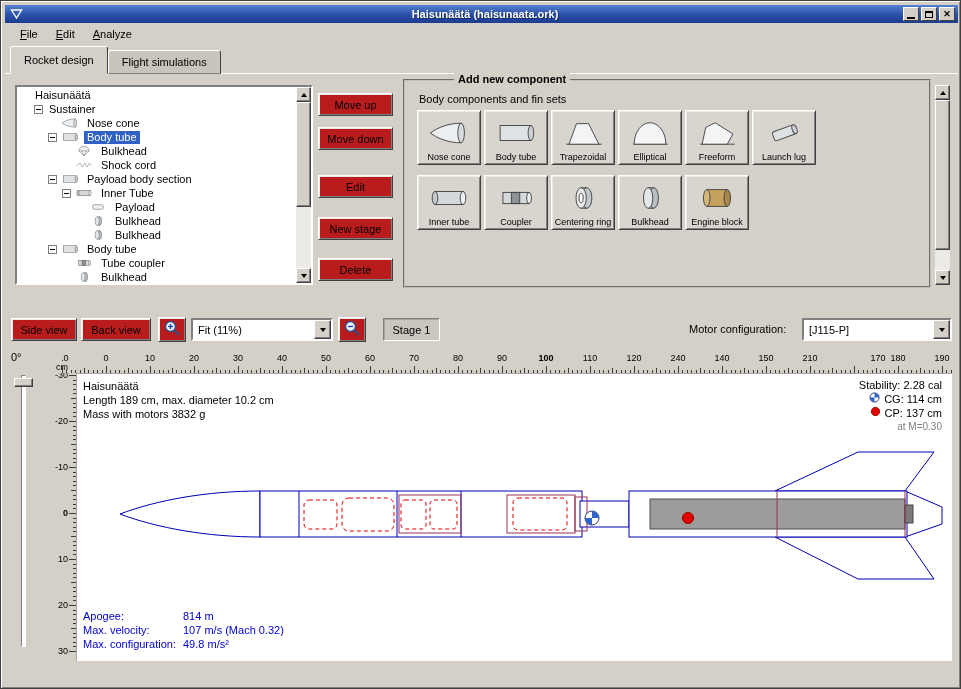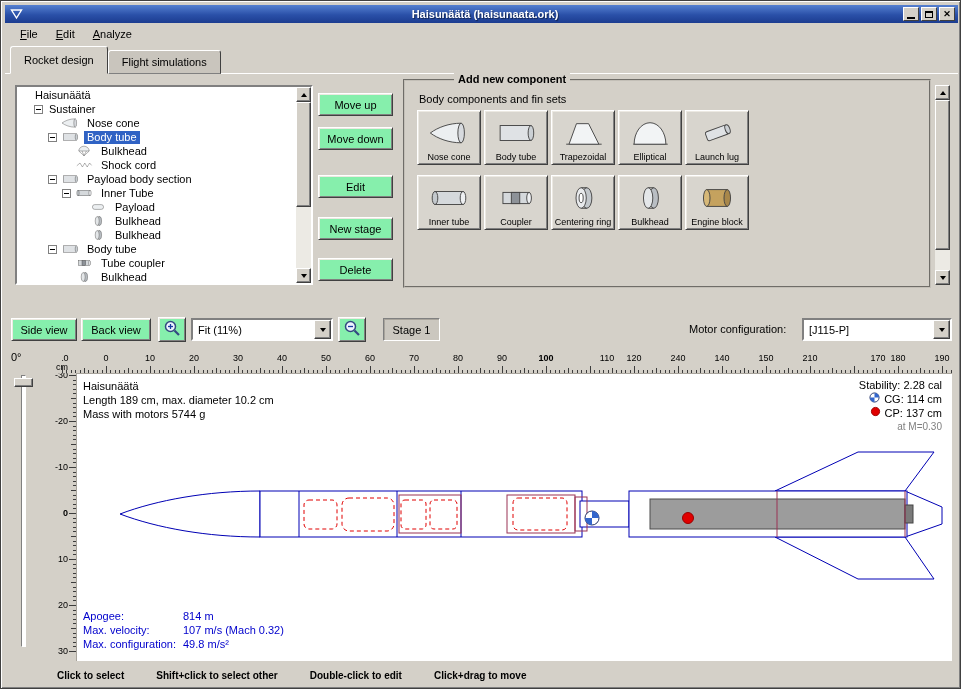--- a/index.html
+++ b/index.html
@@ -29,21 +29,21 @@
 
   
   .tab-bar{position:absolute;left:9px;top:45px;height:28px;display:flex;align-items:flex-end;z-index:3;}
   .tab{border:1px solid;border-color:#ffffff #404040 #d4d0c8 #ffffff;border-radius:3px 3px 0 0;
     background:#d4d0c8;padding:0 13px;font-size:11px;display:flex;align-items:center;}
   .tab.active{height:28px;z-index:2;}
   .tab:not(.active){height:24px;background:#c9c5bd;border-bottom:1px solid #808080;}
   .tab-panel-line{position:absolute;left:4px;top:72px;width:953px;height:2px;border-top:1px solid #ffffff;}
 
   
-  .raised{background:#86efac;border:1px solid;border-color:#ffffff #404040 #404040 #ffffff;
+  .raised{background:#b91c1c;border:1px solid;border-color:#ffffff #404040 #404040 #ffffff;
     box-shadow:inset 1px 1px 0 #ece9e2, inset -1px -1px 0 #808080;}
   .pressed{background:#cbc7bf;border:1px solid;border-color:#808080 #ffffff #ffffff #808080;
     box-shadow:inset 1px 1px 0 #a8a49c;}
   .sunken{border:2px solid;border-color:#808080 #ffffff #ffffff #808080;}
 
   
   .tree-panel{position:absolute;left:14px;top:84px;width:298px;height:200px;background:#fff;display:flex;}
   .tree-list{flex:1;overflow:hidden;padding-top:1px;}
   .tree-row{height:14px;display:flex;align-items:center;white-space:nowrap;}
   .expander{width:9px;height:9px;flex:0 0 9px;margin-right:3px;border:1px solid #808080;
@@ -336,20 +336,29 @@
             <span class="comp-label">Trapezoidal</span>
           </button>
           <button class="comp-btn raised">
             <span class="comp-ic">
               <svg width="46" height="28" viewBox="0 0 44 30">
                 <line x1="4" y1="27" x2="41" y2="27" stroke="#444"></line>
                 <path d="M5,27 A17,23 0 0 1 39,27 Z" fill="#f2f4f5" stroke="#444"></path>
               </svg>
             </span>
             <span class="comp-label">Elliptical</span>
+          </button>
+          <button class="comp-btn raised">
+            <span class="comp-ic">
+              <svg width="46" height="28" viewBox="0 0 44 30">
+                <line x1="4" y1="27" x2="41" y2="27" stroke="#444"></line>
+                <path d="M6,27 L10,9 L20,4 L39,16 L33,27 Z" fill="#f2f4f5" stroke="#444"></path>
+              </svg>
+            </span>
+            <span class="comp-label">Freeform</span>
           </button>
           <button class="comp-btn raised">
             <span class="comp-ic">
               <svg width="46" height="28" viewBox="0 0 44 30">
                 <g transform="rotate(-20 22 15)">
                   <rect x="10" y="10" width="24" height="10" rx="2" fill="#dfe2e5" stroke="#444"></rect>
                   <ellipse cx="34" cy="15" rx="2.5" ry="5" fill="#cbd0d4" stroke="#444"></ellipse>
                 </g>
               </svg>
             </span>
@@ -592,21 +601,21 @@
       <div class="htick" style="left: 488.4px; height: 3px;"></div>
       <div class="htick" style="left: 492.8px; height: 3px;"></div>
       <div class="htick" style="left: 497.2px; height: 3px;"></div>
       <div class="htick" style="left: 501.6px; height: 3px;"></div>
       <div class="htick" style="left: 506px; height: 5px;"></div>
       <div class="htick" style="left: 510.4px; height: 3px;"></div>
       <div class="htick" style="left: 514.8px; height: 3px;"></div>
       <div class="htick" style="left: 519.2px; height: 3px;"></div>
       <div class="htick" style="left: 523.6px; height: 3px;"></div>
       <div class="htick" style="left: 528px; height: 7px;"></div>
-      <div class="hlabel" style="left: 545px;">110</div>
+      <div class="hlabel" style="left: 528px;">110</div>
       <div class="htick" style="left: 532.4px; height: 3px;"></div>
       <div class="htick" style="left: 536.8px; height: 3px;"></div>
       <div class="htick" style="left: 541.2px; height: 3px;"></div>
       <div class="htick" style="left: 545.6px; height: 3px;"></div>
       <div class="htick" style="left: 550px; height: 5px;"></div>
       <div class="htick" style="left: 554.4px; height: 3px;"></div>
       <div class="htick" style="left: 558.8px; height: 3px;"></div>
       <div class="htick" style="left: 563.2px; height: 3px;"></div>
       <div class="htick" style="left: 567.6px; height: 3px;"></div>
       <div class="htick" style="left: 572px; height: 7px;"></div>
@@ -806,21 +815,21 @@
         <circle cx="515" cy="144" r="7" fill="#ffffff" stroke="#223366"></circle>
         <path d="M515,137 A7,7 0 0 1 522,144 L515,144 Z" fill="#3366cc"></path>
         <path d="M515,151 A7,7 0 0 1 508,144 L515,144 Z" fill="#3366cc"></path>
       </g>
       <circle cx="611" cy="144" r="5.5" fill="#e00000" stroke="#990000"></circle>
     </svg>
 
     <div class="info">
       <div>Haisunäätä</div>
       <div>Length 189 cm, max. diameter 10.2 cm</div>
-      <div>Mass with motors 5744 g</div>
+      <div>Mass with motors 3832 g</div>
     </div>
 
     <div class="legend">
       <div class="leg-row">Stability: 2.28 cal</div>
       <div class="leg-row">
         <span><svg width="11" height="11" viewBox="0 0 12 12">
               <circle cx="6" cy="6" r="5" fill="#fff" stroke="#223366"></circle>
               <path d="M6,1 A5,5 0 0 1 11,6 L6,6 Z" fill="#3366cc"></path>
               <path d="M6,11 A5,5 0 0 1 1,6 L6,6 Z" fill="#3366cc"></path>
             </svg></span>
@@ -844,25 +853,19 @@
           <span>Max. velocity:</span>
           <span>107 m/s (Mach 0.32)</span>
         </div>
         <div class="flight-row">
           <span>Max. configuration:</span>
           <span>49.8 m/s²</span>
         </div>
       </div>
   </div>
 
-  <div class="statusbar">
-      <span>Click to select</span>
-      <span>Shift+click to select other</span>
-      <span>Double-click to edit</span>
-      <span>Click+drag to move</span>
-    </div>
 
 <button class="action-btn raised" style="top: 92px;">Move up</button>
     <button class="action-btn raised" style="top: 126px;">Move down</button>
     <button class="action-btn raised" style="top: 174px;">Edit</button>
     <button class="action-btn raised" style="top: 216px;">New stage</button>
     <button class="action-btn raised" style="top: 257px;">Delete</button>
   </div>
 
 </body></html>

